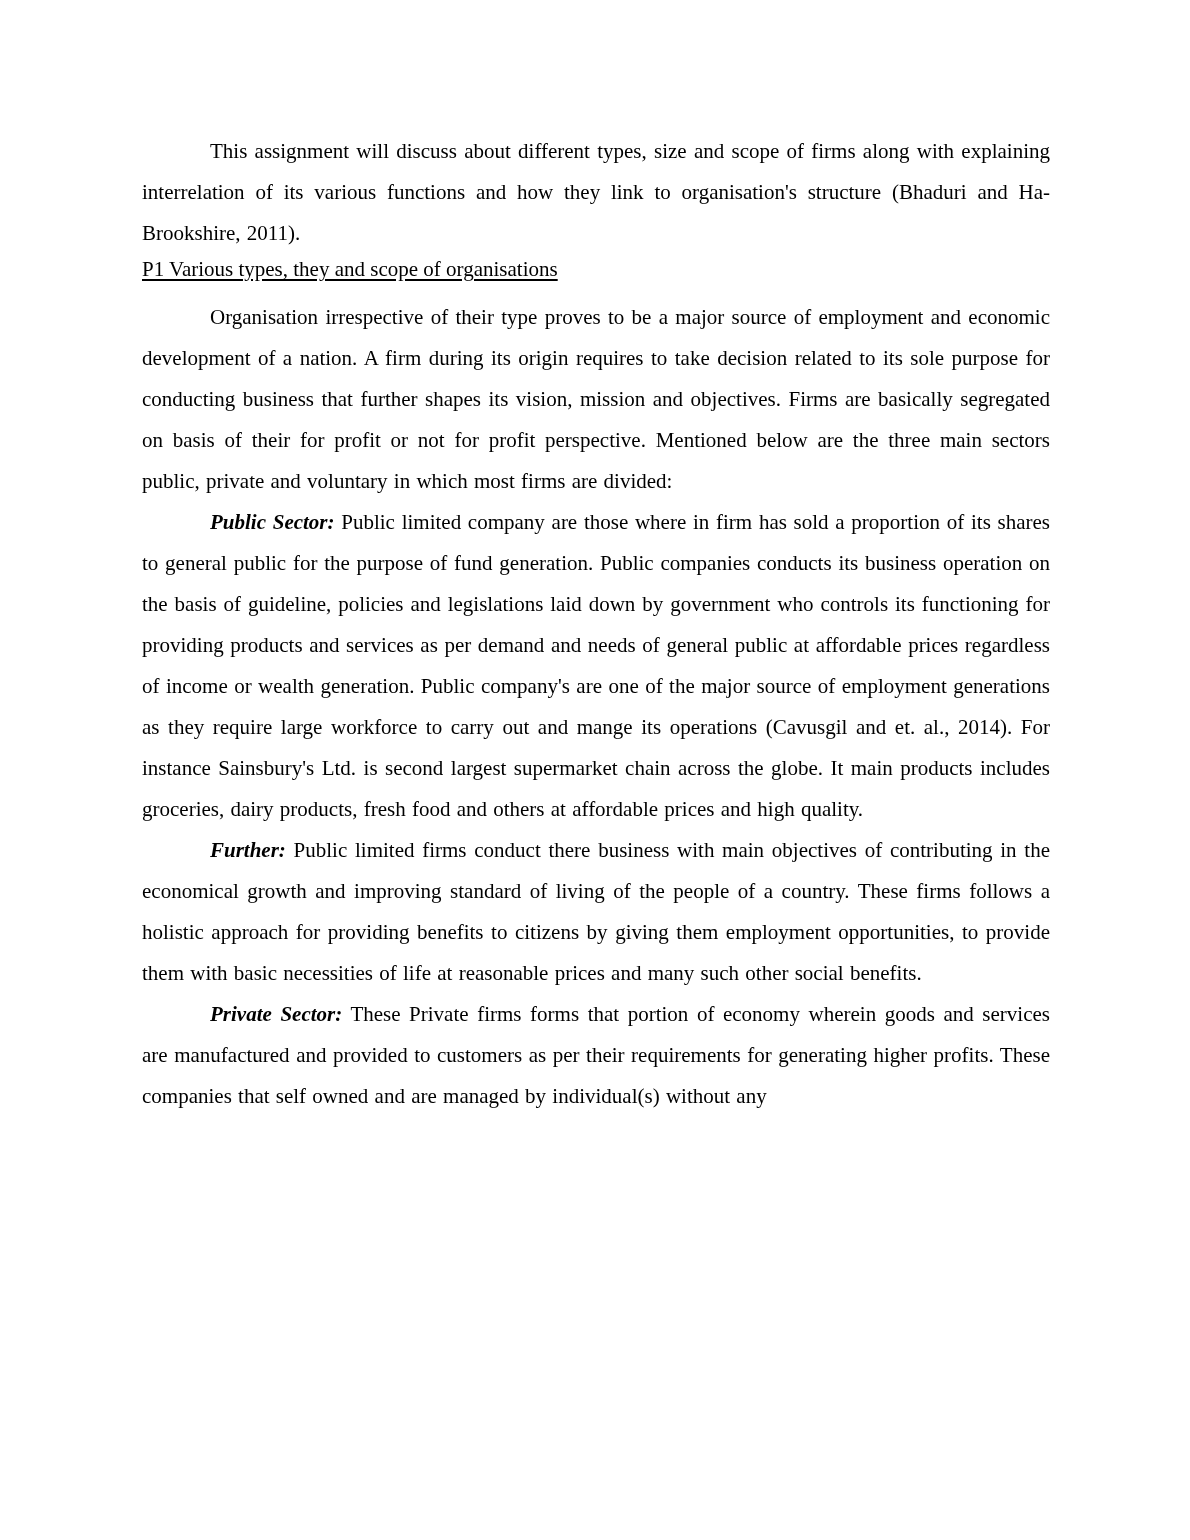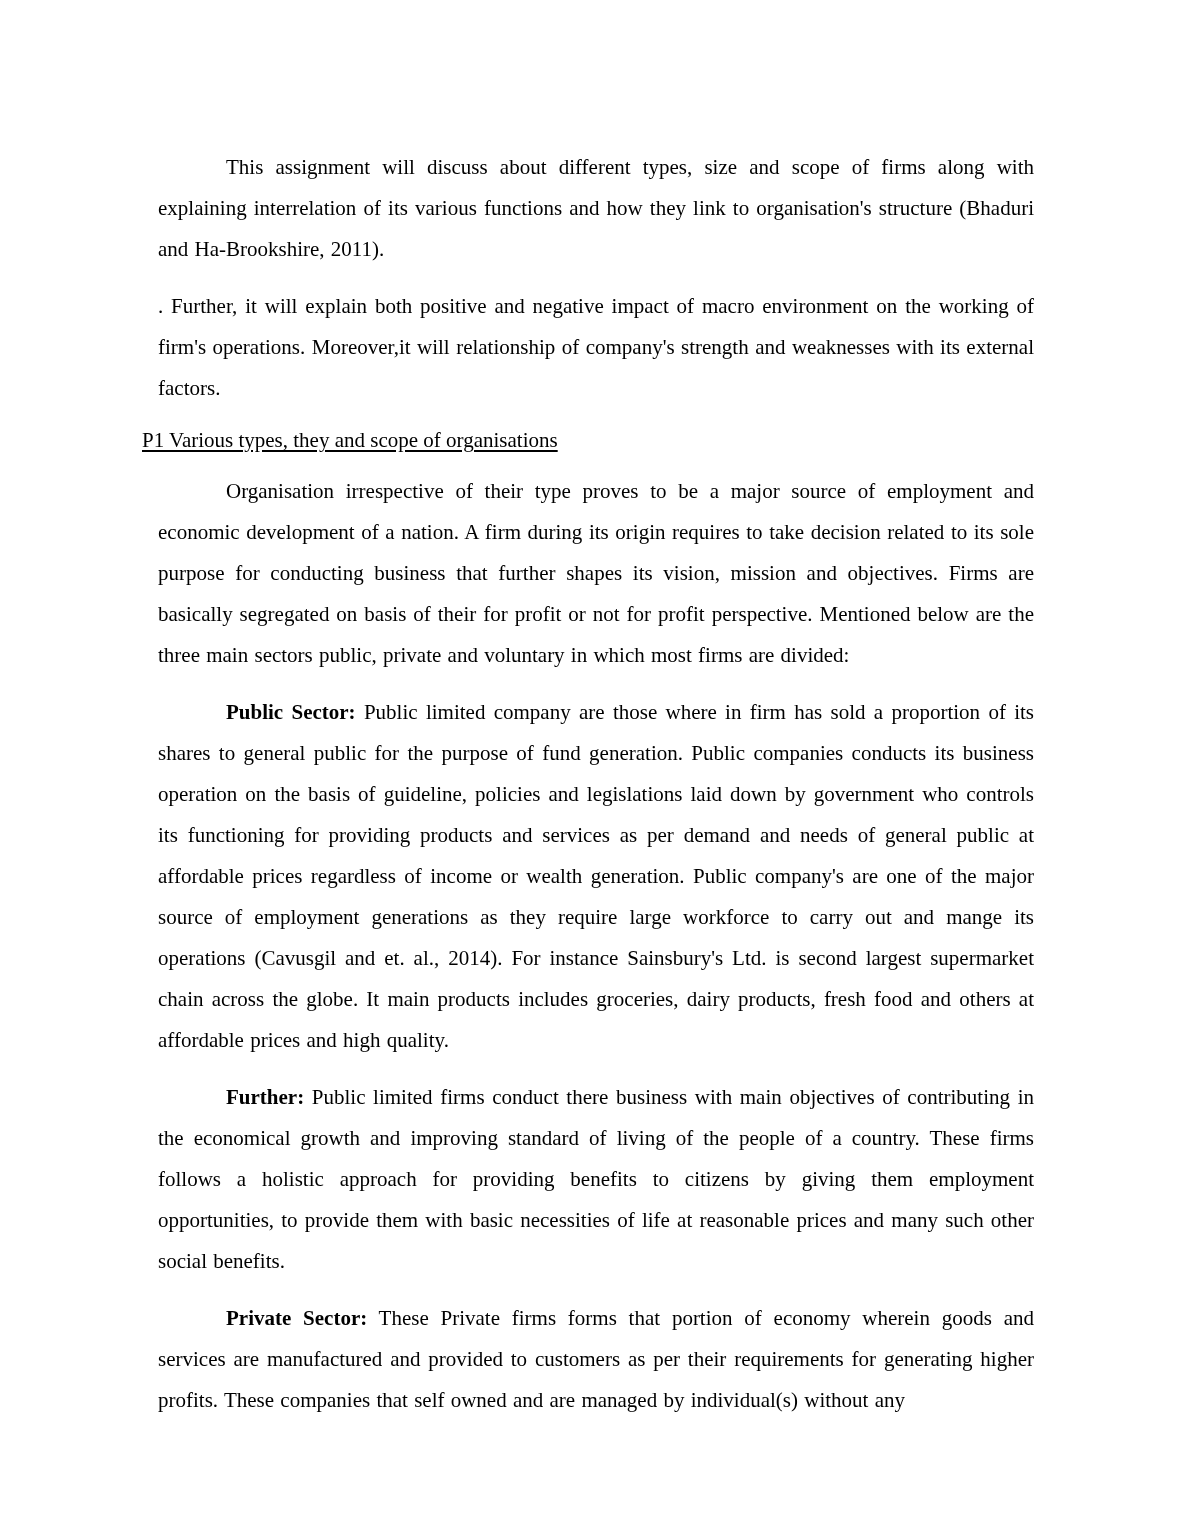--- a/index.html
+++ b/index.html
@@ -18,28 +18,29 @@
   .page {
     box-sizing: border-box;
     width: 1190px;
     height: 1540px;
     padding: 131px 140px 40px 142px;
   }
   .para {
     font-size: 21px;
     line-height: 41px;
     text-align: justify;
-    margin: 16px;
+    margin: 0;
     word-spacing: 1px;
   }
   .indent {
     text-indent: 68px;
   }
   .lead {
     font-weight: bold;
+    font-style: italic;
   }
   h1.task-heading {
     font-size: 27px;
     font-weight: bold;
     margin: 27px 0 24px 0;
     letter-spacing: 0.5px;
   }
   .subheading {
     font-size: 21px;
     line-height: 30px;
@@ -50,21 +51,20 @@
     text-underline-offset: 3px;
   }
 </style>
 </head>
 <body>
 
 <div class="page">
 
   <p class="para indent">This assignment will discuss about different types, size and  scope of firms along with explaining interrelation of its various functions and how they link to organisation's structure (Bhaduri and Ha-Brookshire, 2011).</p>
 
-  <p class="para">. Further, it will explain both positive and negative impact of macro environment on the working of firm's operations. Moreover,it will relationship of company's strength and weaknesses with its external factors.</p>
 
 
   <div class="subheading">
     <span class="u">P1 Various types, they and scope of organisations</span>
   </div>
 
   <p class="para indent">Organisation irrespective of their type proves to be a major source of employment and economic development of a nation. A firm during its origin requires to take decision related to its sole purpose for conducting business that further shapes its vision, mission and objectives. Firms are basically segregated on basis of their for profit or not for profit perspective. Mentioned below are the three main sectors public, private and voluntary in which most firms are divided:</p>
 
   <p class="para indent">
     <span class="lead">Public Sector:</span>

